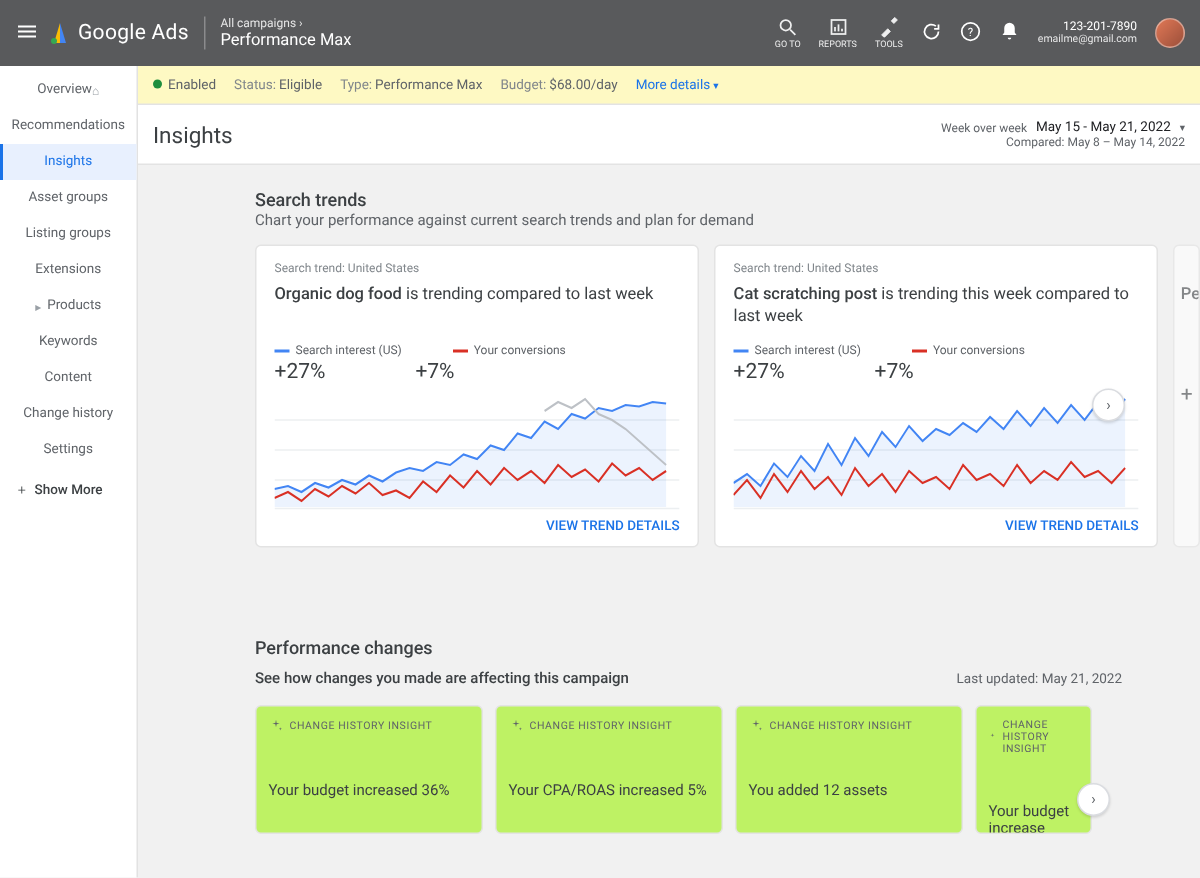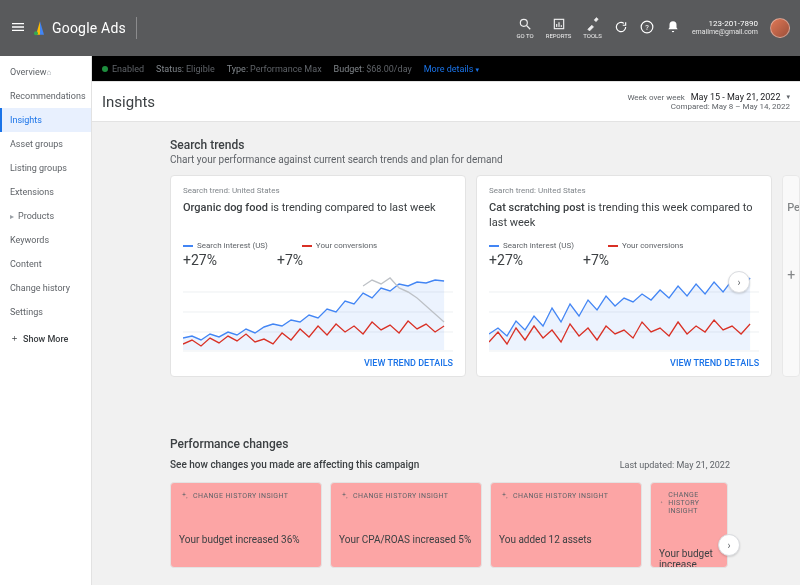--- a/index.html
+++ b/index.html
@@ -1,41 +1,41 @@
 <!DOCTYPE html>
 <html><head>
 <meta charset="utf-8">
 <style>
 * { margin: 0; padding: 0; box-sizing: border-box; font-family: Roboto, Arial, sans-serif; }
 body { width: 800px; height: 585px; overflow: hidden; background: #f1f1f1; font-size: 11px; color: #3c4043; }
-.topbar { height: 56px; background: #595a5c; display: flex; align-items: center; color: #fff; padding: 0 10px; }
+.topbar { height: 44px; background: #595a5c; display: flex; align-items: center; color: #fff; padding: 0 10px; }
 .topbar .menu-btn svg { width: 16px; height: 16px; }
 .logo-block { display: flex; align-items: center; margin-left: 6px; }
 .logo-icon { width: 16px; height: 16px; margin-right: 4px; }
 .brand { font-size: 14px; font-weight: 400; letter-spacing: .2px; }
 .divider-v { width: 1px; height: 22px; background: rgba(255,255,255,.3); margin: 0 10px; }
 .crumbs { line-height: 1.2; }
 .crumbs .row1 { font-size: 8px; opacity: .85; }
 .crumbs .row2 { font-size: 11px; }
 .topbar-right { margin-left: auto; display: flex; align-items: center; gap: 12px; }
 .tool { display: flex; flex-direction: column; align-items: center; gap: 1px; font-size: 6px; opacity: .9; }
 .tool svg { width: 14px; height: 14px; }
 .icon-btn svg { width: 14px; height: 14px; }
 .acct { text-align: right; line-height: 1.1; }
 .acct .phone { font-size: 8px; }
 .acct .email { font-size: 7px; opacity: .85; }
 .avatar { width: 20px; height: 20px; border-radius: 50%; background: linear-gradient(135deg,#e07856,#9b4f3a); border: 1px solid rgba(255,255,255,.4); }
 .shell { display: flex; height: calc(585px - 38px); }
 .sidebar { width: 92px; background: #fff; border-right: 1px solid #e2e2e2; padding-top: 4px; }
-.side-item { padding: 7px 10px; font-size: 9px; color: #5f6368; cursor: pointer; display: flex; align-items: center; justify-content: flex-start; }
+.side-item { padding: 7px 10px; font-size: 9px; color: #5f6368; cursor: pointer; display: flex; align-items: center; justify-content: center; }
 .side-item.active { color: #1a73e8; border-left: 2px solid #1a73e8; background: #e8f0fe; padding-left: 8px; }
 .side-item .chev { font-size: 8px; color: #9aa0a6; }
 .side-show { padding: 8px 10px; font-size: 9px; font-weight: 500; display: flex; align-items: center; gap: 4px; cursor: pointer; }
 .main { flex: 1; overflow: hidden; position: relative; }
-.status-row { height: 26px; background: #000000; border-bottom: 1px solid #e3e3e3; display: flex; align-items: center; padding: 0 10px; gap: 12px; font-size: 9px; color: #5f6368; }
+.status-row { height: 26px; background: #fef9c3; border-bottom: 1px solid #e3e3e3; display: flex; align-items: center; padding: 0 10px; gap: 12px; font-size: 9px; color: #5f6368; }
 .status-row .dot { width: 6px; height: 6px; border-radius: 50%; background: #1e8e3e; display: inline-block; margin-right: 4px; }
 .status-row .label { color: #80868b; margin-right: 2px; }
 .more-link { color: #1a73e8; cursor: pointer; }
 .more-link .car { font-size: 7px; margin-left: 2px; }
 .title-row { height: 40px; background: #fff; border-bottom: 1px solid #e3e3e3; display: flex; align-items: center; padding: 0 10px; }
 .title-row h1 { font-size: 15px; font-weight: 400; color: #3c4043; }
 .date-block { margin-left: auto; text-align: right; font-size: 8px; color: #5f6368; }
 .date-block .line1 { display: flex; align-items: center; justify-content: flex-end; gap: 6px; }
 .date-block .range { color: #202124; font-size: 9px; text-align: center; }
 .date-block .dd { font-size: 7px; color: #5f6368; }
@@ -54,23 +54,23 @@
 .metrics { display: flex; gap: 60px; margin-bottom: 4px; }
 .metric { font-size: 14px; color: #3c4043; }
 .chart { height: 80px; position: relative; }
 .chart svg { width: 100%; height: 100%; }
 .chart .grid line { stroke: #eceff1; stroke-width: 1; }
 .card-link { text-align: right; font-size: 9px; color: #1a73e8; font-weight: 500; padding: 6px 0 2px; cursor: pointer; }
 .scroll-fab { position: absolute; width: 22px; height: 22px; border-radius: 50%; background: #fff; border: 1px solid #dadce0; display: flex; align-items: center; justify-content: center; font-size: 10px; color: #5f6368; cursor: pointer; box-shadow: 0 1px 2px rgba(0,0,0,.15); z-index: 3; }
 .perf-sec { margin-top: 60px; }
 .perf-head { display: flex; align-items: baseline; margin-bottom: 12px; margin-top: 8px; }
 .perf-head .left { font-size: 10px; font-weight: 500; color: #3c4043; }
-.perf-head .right { margin-left: auto; font-size: 9px; color: #5f6368; padding-right: 70px; }
+.perf-head .right { margin-left: auto; font-size: 9px; color: #5f6368; padding-right: 52px; }
 .perf-cards { display: flex; gap: 8px; position: relative; }
-.p-card { width: 152px; height: 86px; background: #fca5a5; border: 1px solid #e3e3e3; border-radius: 4px; padding: 8px; }
+.p-card { width: 152px; height: 86px; background: #bef264; border: 1px solid #e3e3e3; border-radius: 4px; padding: 8px; }
 .p-card.peek { width: 78px; overflow: hidden; }
 .p-tag { font-size: 7px; letter-spacing: .4px; color: #5f6368; display: flex; align-items: center; gap: 4px; margin-bottom: 10px; }
 .p-tag svg { width: 10px; height: 10px; }
 .p-body { font-size: 10px; color: #3c4043; margin-top: 33px; }
 </style>
 </head>
 <body>
 
 <div class="topbar">
   <span class="menu-btn">
@@ -80,20 +80,24 @@
   </span>
   <div class="logo-block">
     <svg class="logo-icon" viewBox="0 0 24 24">
         <polygon points="12,2 6,22 12,22" fill="#fbbc04"></polygon>
         <polygon points="12,2 18,22 12,22" fill="#4285f4"></polygon>
         <circle cx="6" cy="20" r="3" fill="#34a853"></circle>
       </svg>
     <span class="brand">Google Ads</span>
   </div>
   <div class="divider-v"></div>
+  <div class="crumbs">
+    <div class="row1"><span>All campaigns </span>›</div>
+    <div class="row2">Performance Max</div>
+  </div>
   <div class="topbar-right">
     <div class="tool">
         <svg viewBox="0 0 24 24" fill="#fff">
           <circle cx="10" cy="10" r="6" fill="none" stroke="#fff" stroke-width="2"></circle>
           <line x1="15" y1="15" x2="21" y2="21" stroke="#fff" stroke-width="2"></line>
         </svg>
         <span>GO TO</span>
       </div>
     <div class="tool">
         <svg viewBox="0 0 24 24" fill="#fff">

